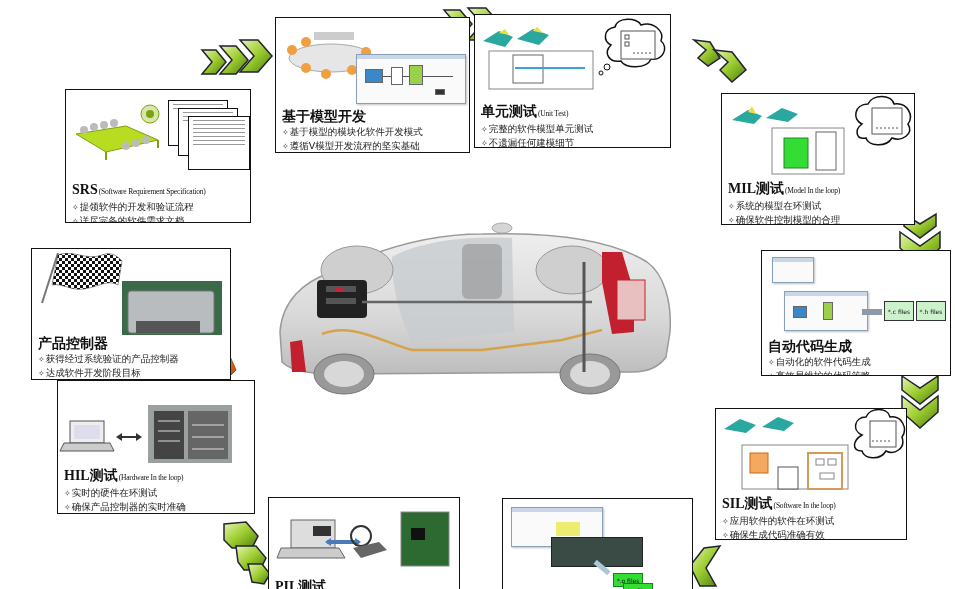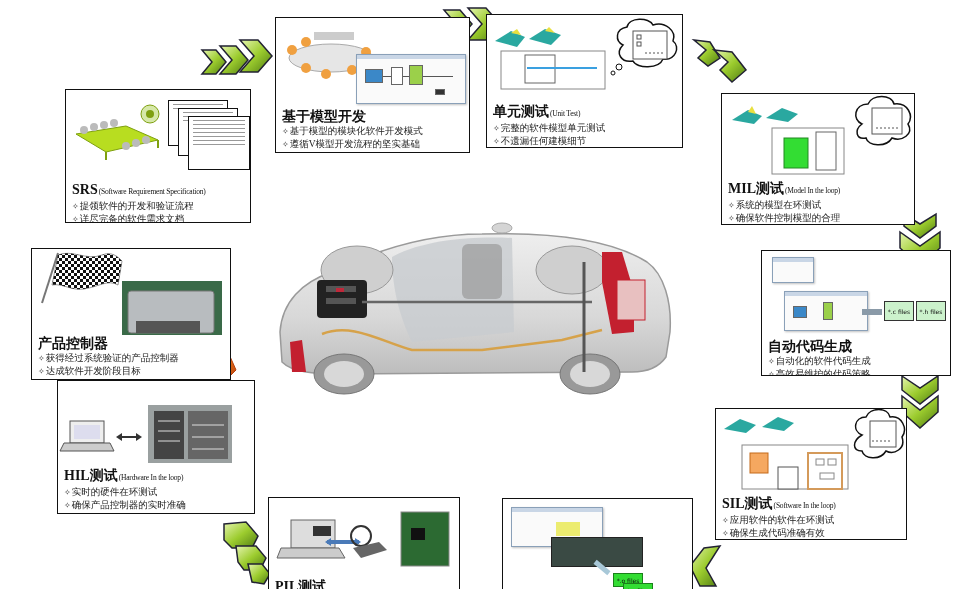--- a/index.html
+++ b/index.html
@@ -25,21 +25,20 @@
     font-weight: normal;
     font-size: 7.5px;
     letter-spacing: -0.2px;
     margin-left: 1px;
   }
   .bullet {
     font-size: 9.5px;
     line-height: 13px;
     white-space: nowrap;
     color: #222;
-    font-family: Liberation Serif, serif;
   }
   .bullet .mark { font-size: 8px; margin-right: 1px; }
 
   .win {
     position: absolute;
     background: #fafafa;
     border: 1px solid #8aa0b8;
     box-shadow: 1px 1px 2px rgba(0,0,0,0.25);
   }
   .win .bar { height: 4px; background: #c9d6e6; }
@@ -208,21 +207,21 @@
       <div class="blk" style="left:78px;top:34px;width:10px;height:6px;background:#333;"></div>
     </div>
   </div>
   <div class="text" style="top:90px;">
     <div class="title"><span>基于模型开发</span></div>
     <div class="bullet"><span class="mark">✧</span><span>基于模型的模块化软件开发模式</span></div>
     <div class="bullet"><span class="mark">✧</span><span>遵循V模型开发流程的坚实基础</span></div>
   </div>
 </div>
 
-<div class="box" style="left:486px;top:14px;width:197px;height:134px;">
+<div class="box" style="left:474px;top:14px;width:197px;height:134px;">
   <div class="illus" style="height:86px;">
     <svg width="197" height="86" viewBox="0 0 197 86">
       <path d="M8 26 L24 16 L38 22 L30 32 Z" fill="#2aa8a0"></path>
       <path d="M42 24 L58 14 L74 20 L64 30 Z" fill="#2aa8a0"></path>
       <path d="M24 18 L30 14 L34 20 Z" fill="#e8e040"></path>
       <path d="M58 16 L62 12 L68 18 Z" fill="#e8e040"></path>
       <rect x="14" y="36" width="104" height="38" fill="none" stroke="#888"></rect>
       <rect x="38" y="40" width="30" height="28" fill="#fff" stroke="#666"></rect>
       <rect x="40" y="52" width="70" height="2" fill="#3aa0e0"></rect>
       <path d="M136 30 C128 26 128 14 140 12 C142 2 162 2 166 10 C178 6 190 16 186 26 C194 32 188 46 176 44 C172 54 150 54 146 46 C134 48 128 38 136 30 Z" fill="#fff" stroke="#111" stroke-width="1.5"></path>

